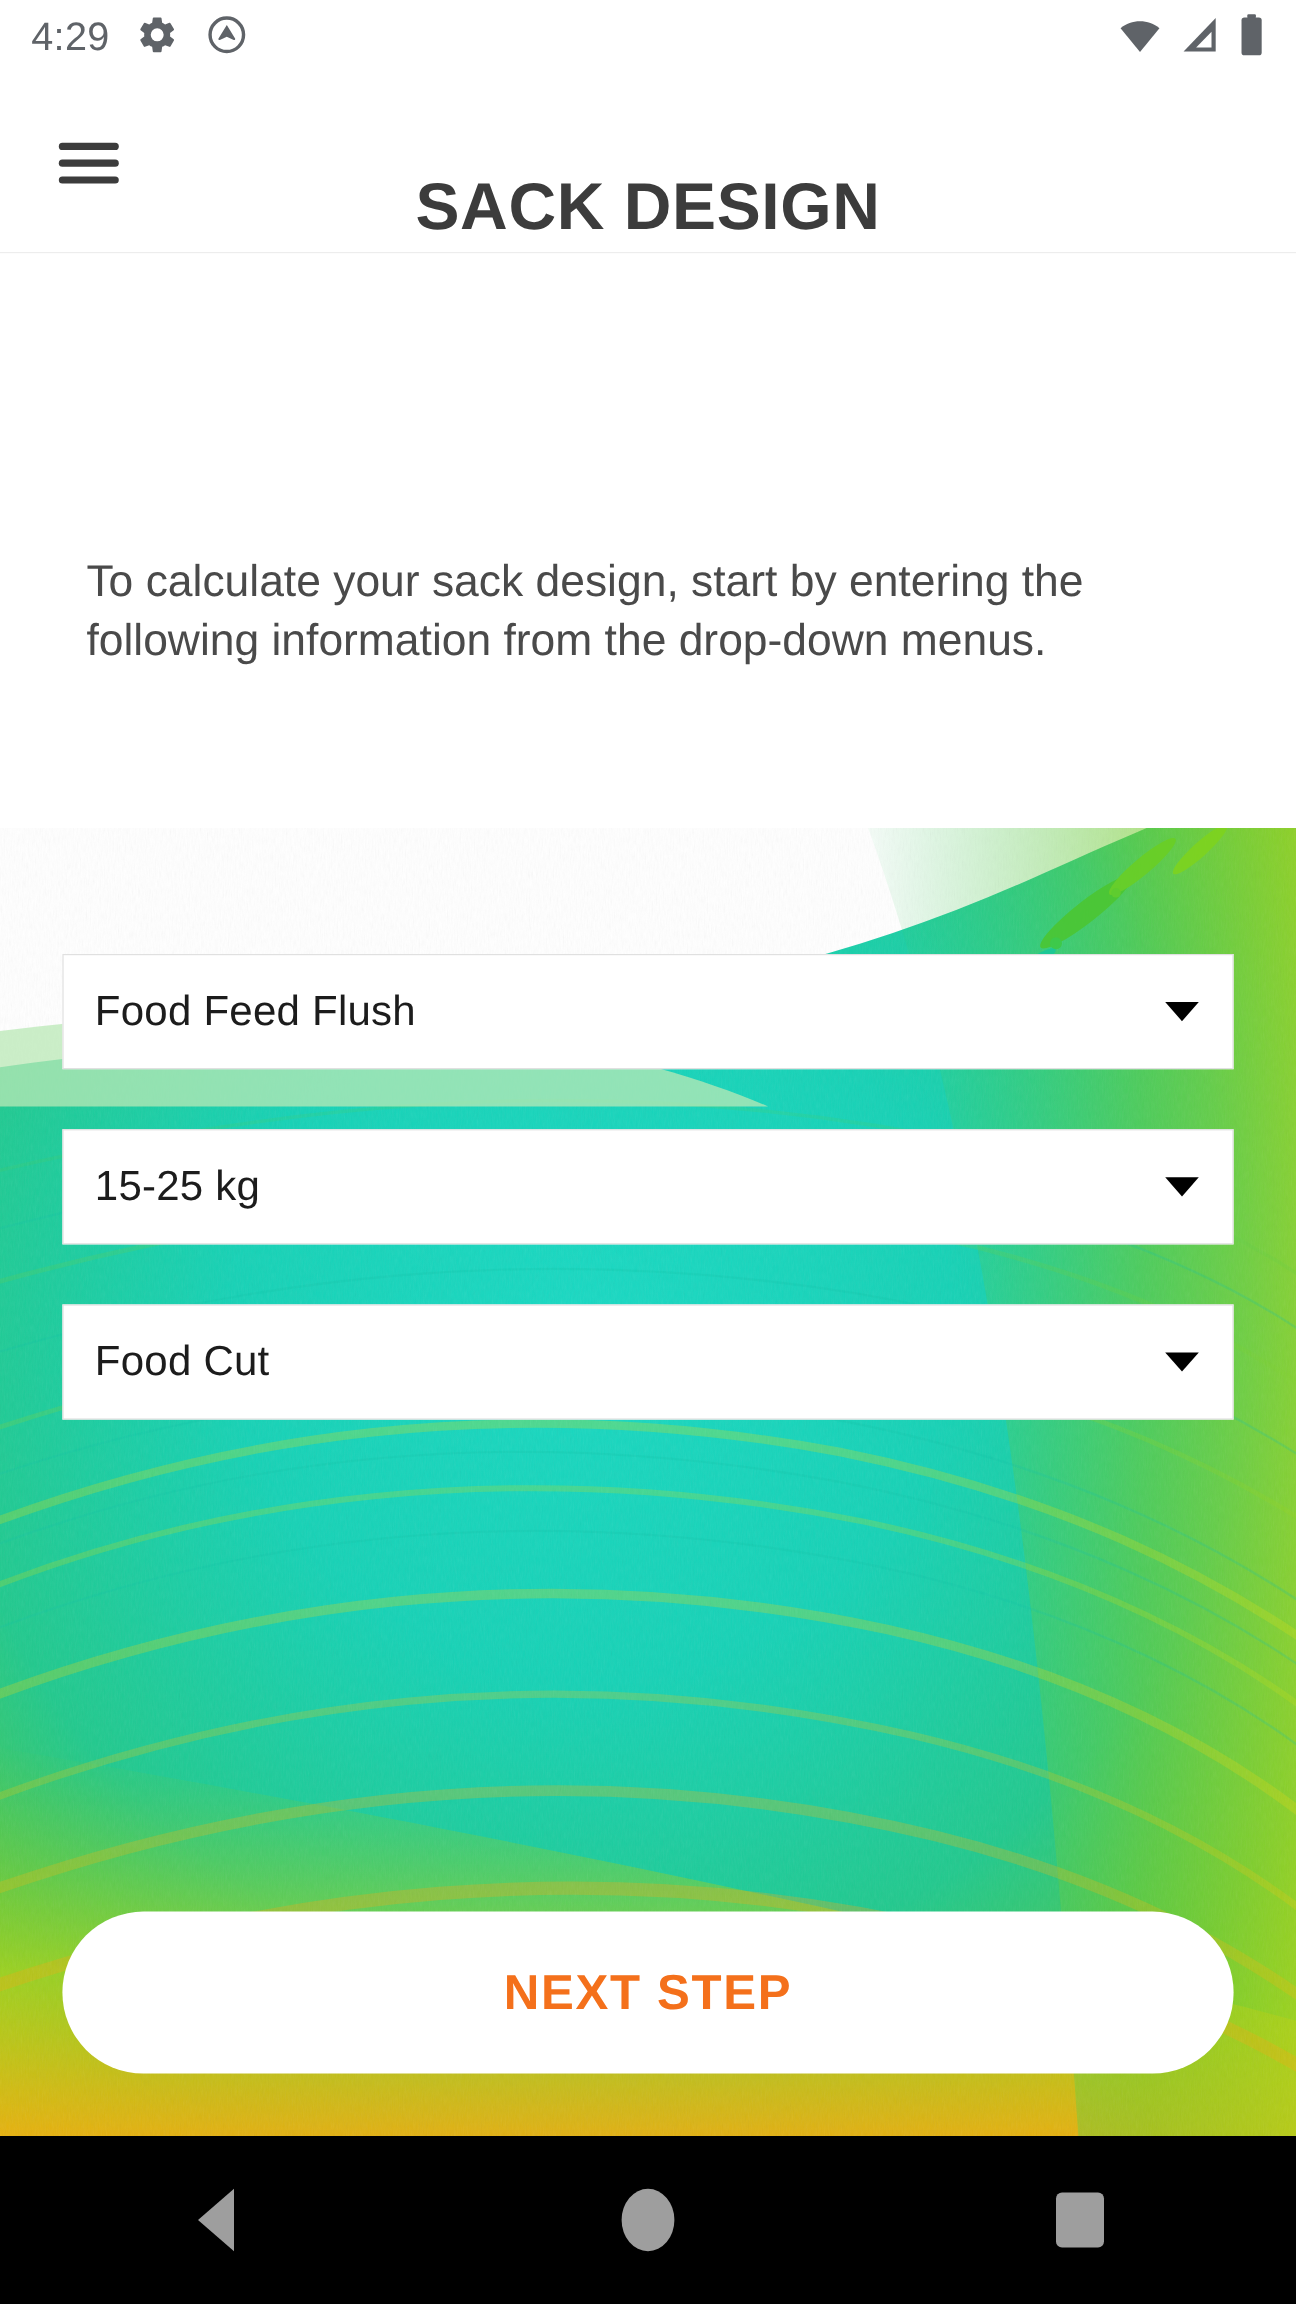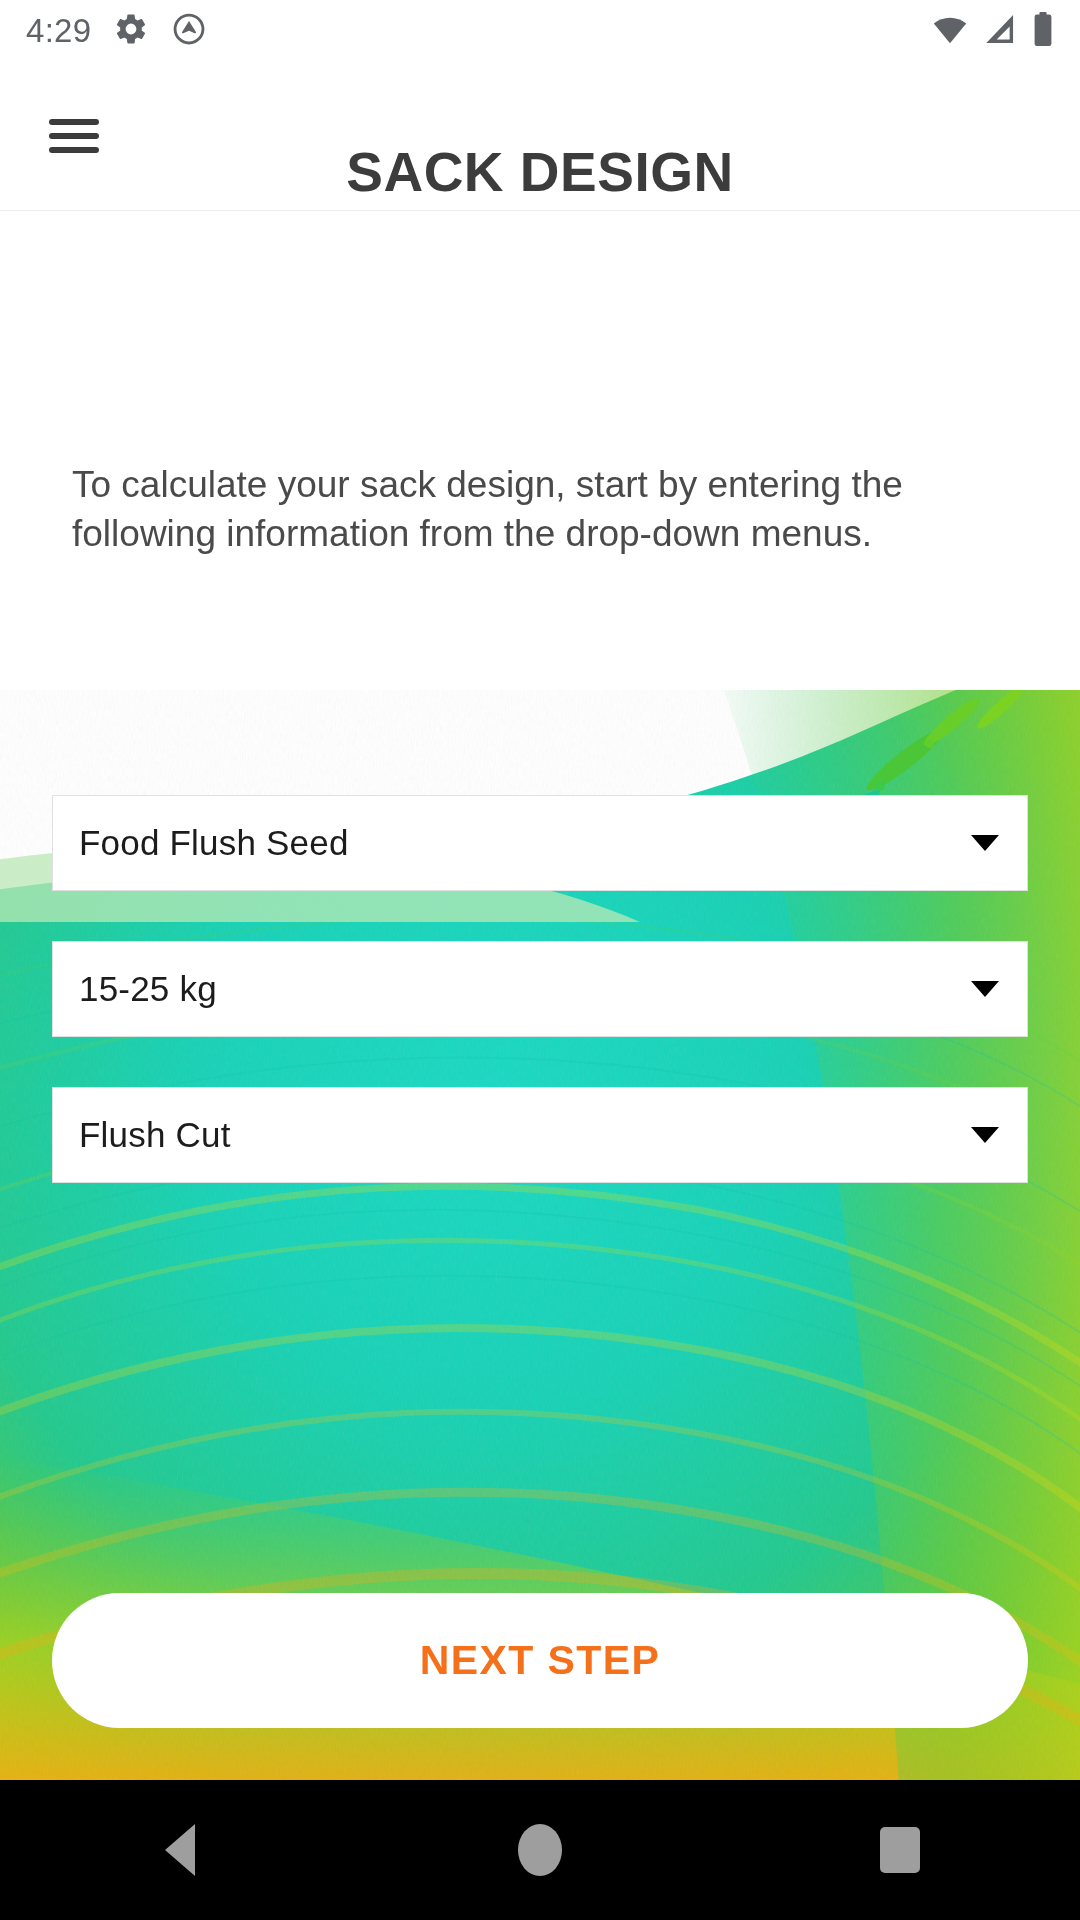--- a/index.html
+++ b/index.html
@@ -227,31 +227,31 @@
     <div class="appbar-title">SACK DESIGN</div>
   </div>
 
   <div class="content">
     <p class="intro">To calculate your sack design, start by entering the following information from the drop-down menus.</p>
   </div>
 
   <div class="fields">
 
     <div class="field">
-      <span class="field-value">Food Flush Seed</span>
+      <span class="field-value">Food Feed Flush</span>
       <span class="caret"></span>
     </div>
 
     <div class="field">
       <span class="field-value">15-25 kg</span>
       <span class="caret"></span>
     </div>
 
     <div class="field">
-      <span class="field-value">Flush Cut</span>
+      <span class="field-value">Food Cut</span>
       <span class="caret"></span>
     </div>
 
   </div>
 
   <div class="cta-wrap">
     <div class="cta">
       <span class="cta-label">NEXT STEP</span>
     </div>
   </div>

